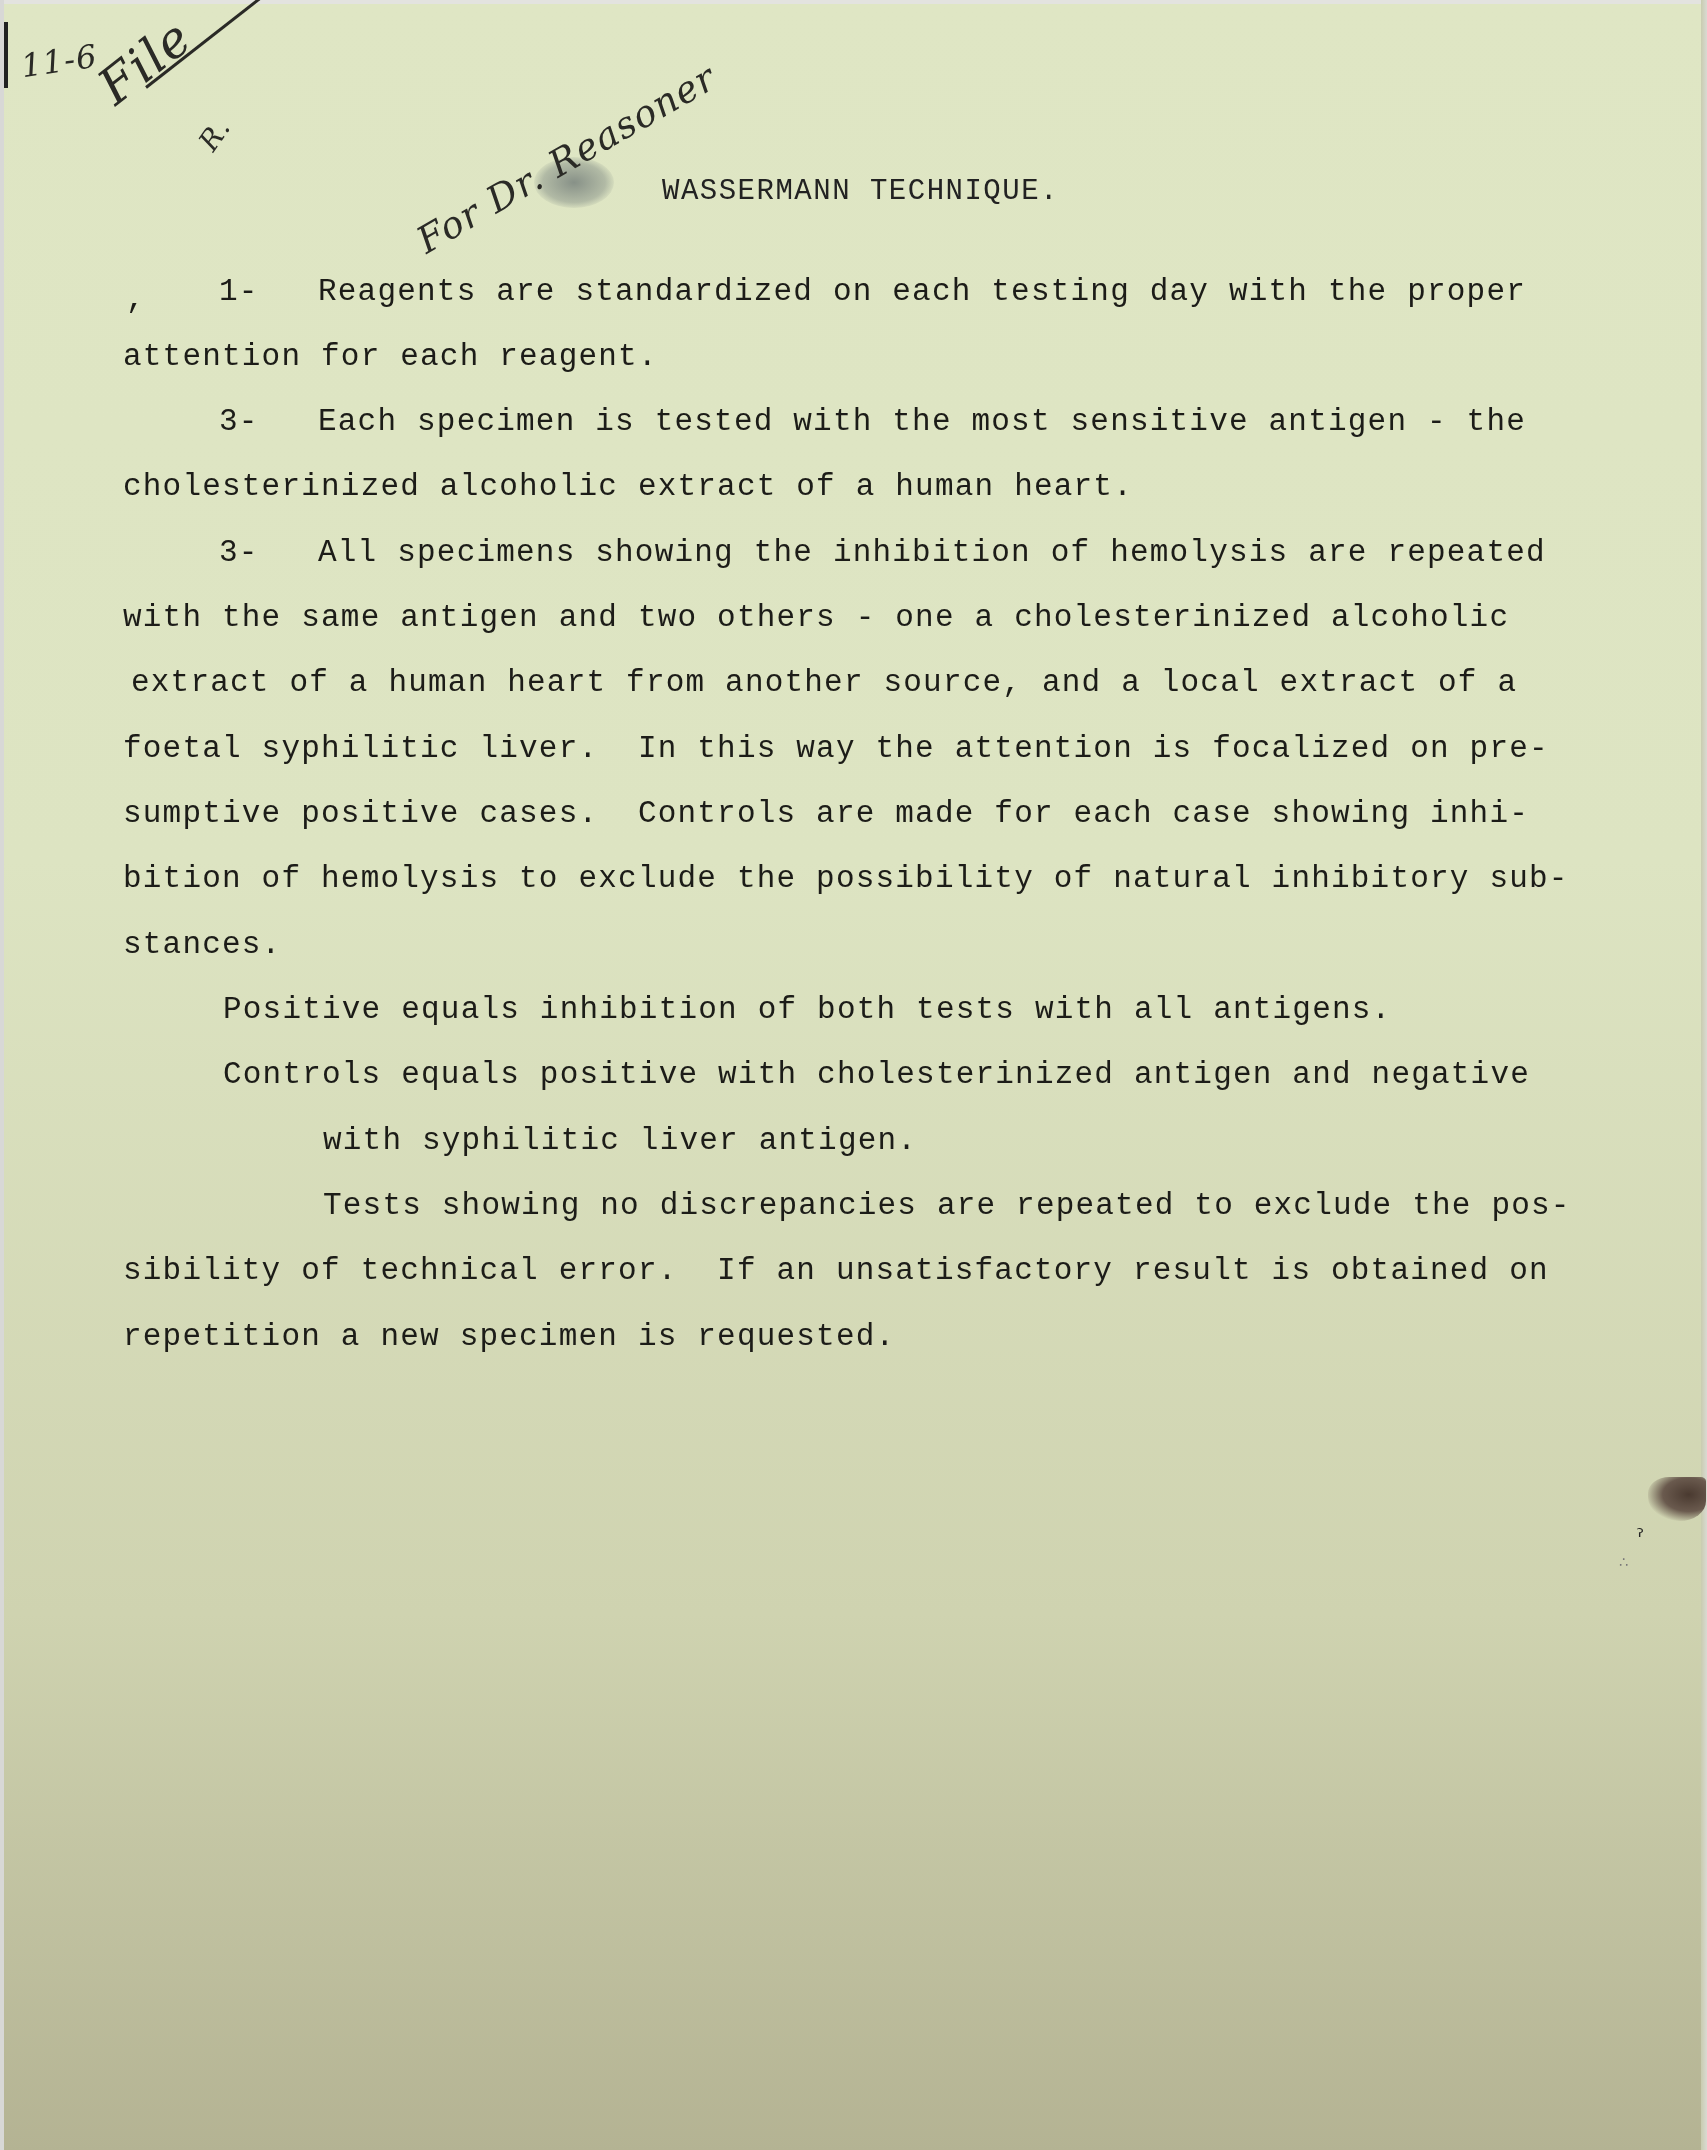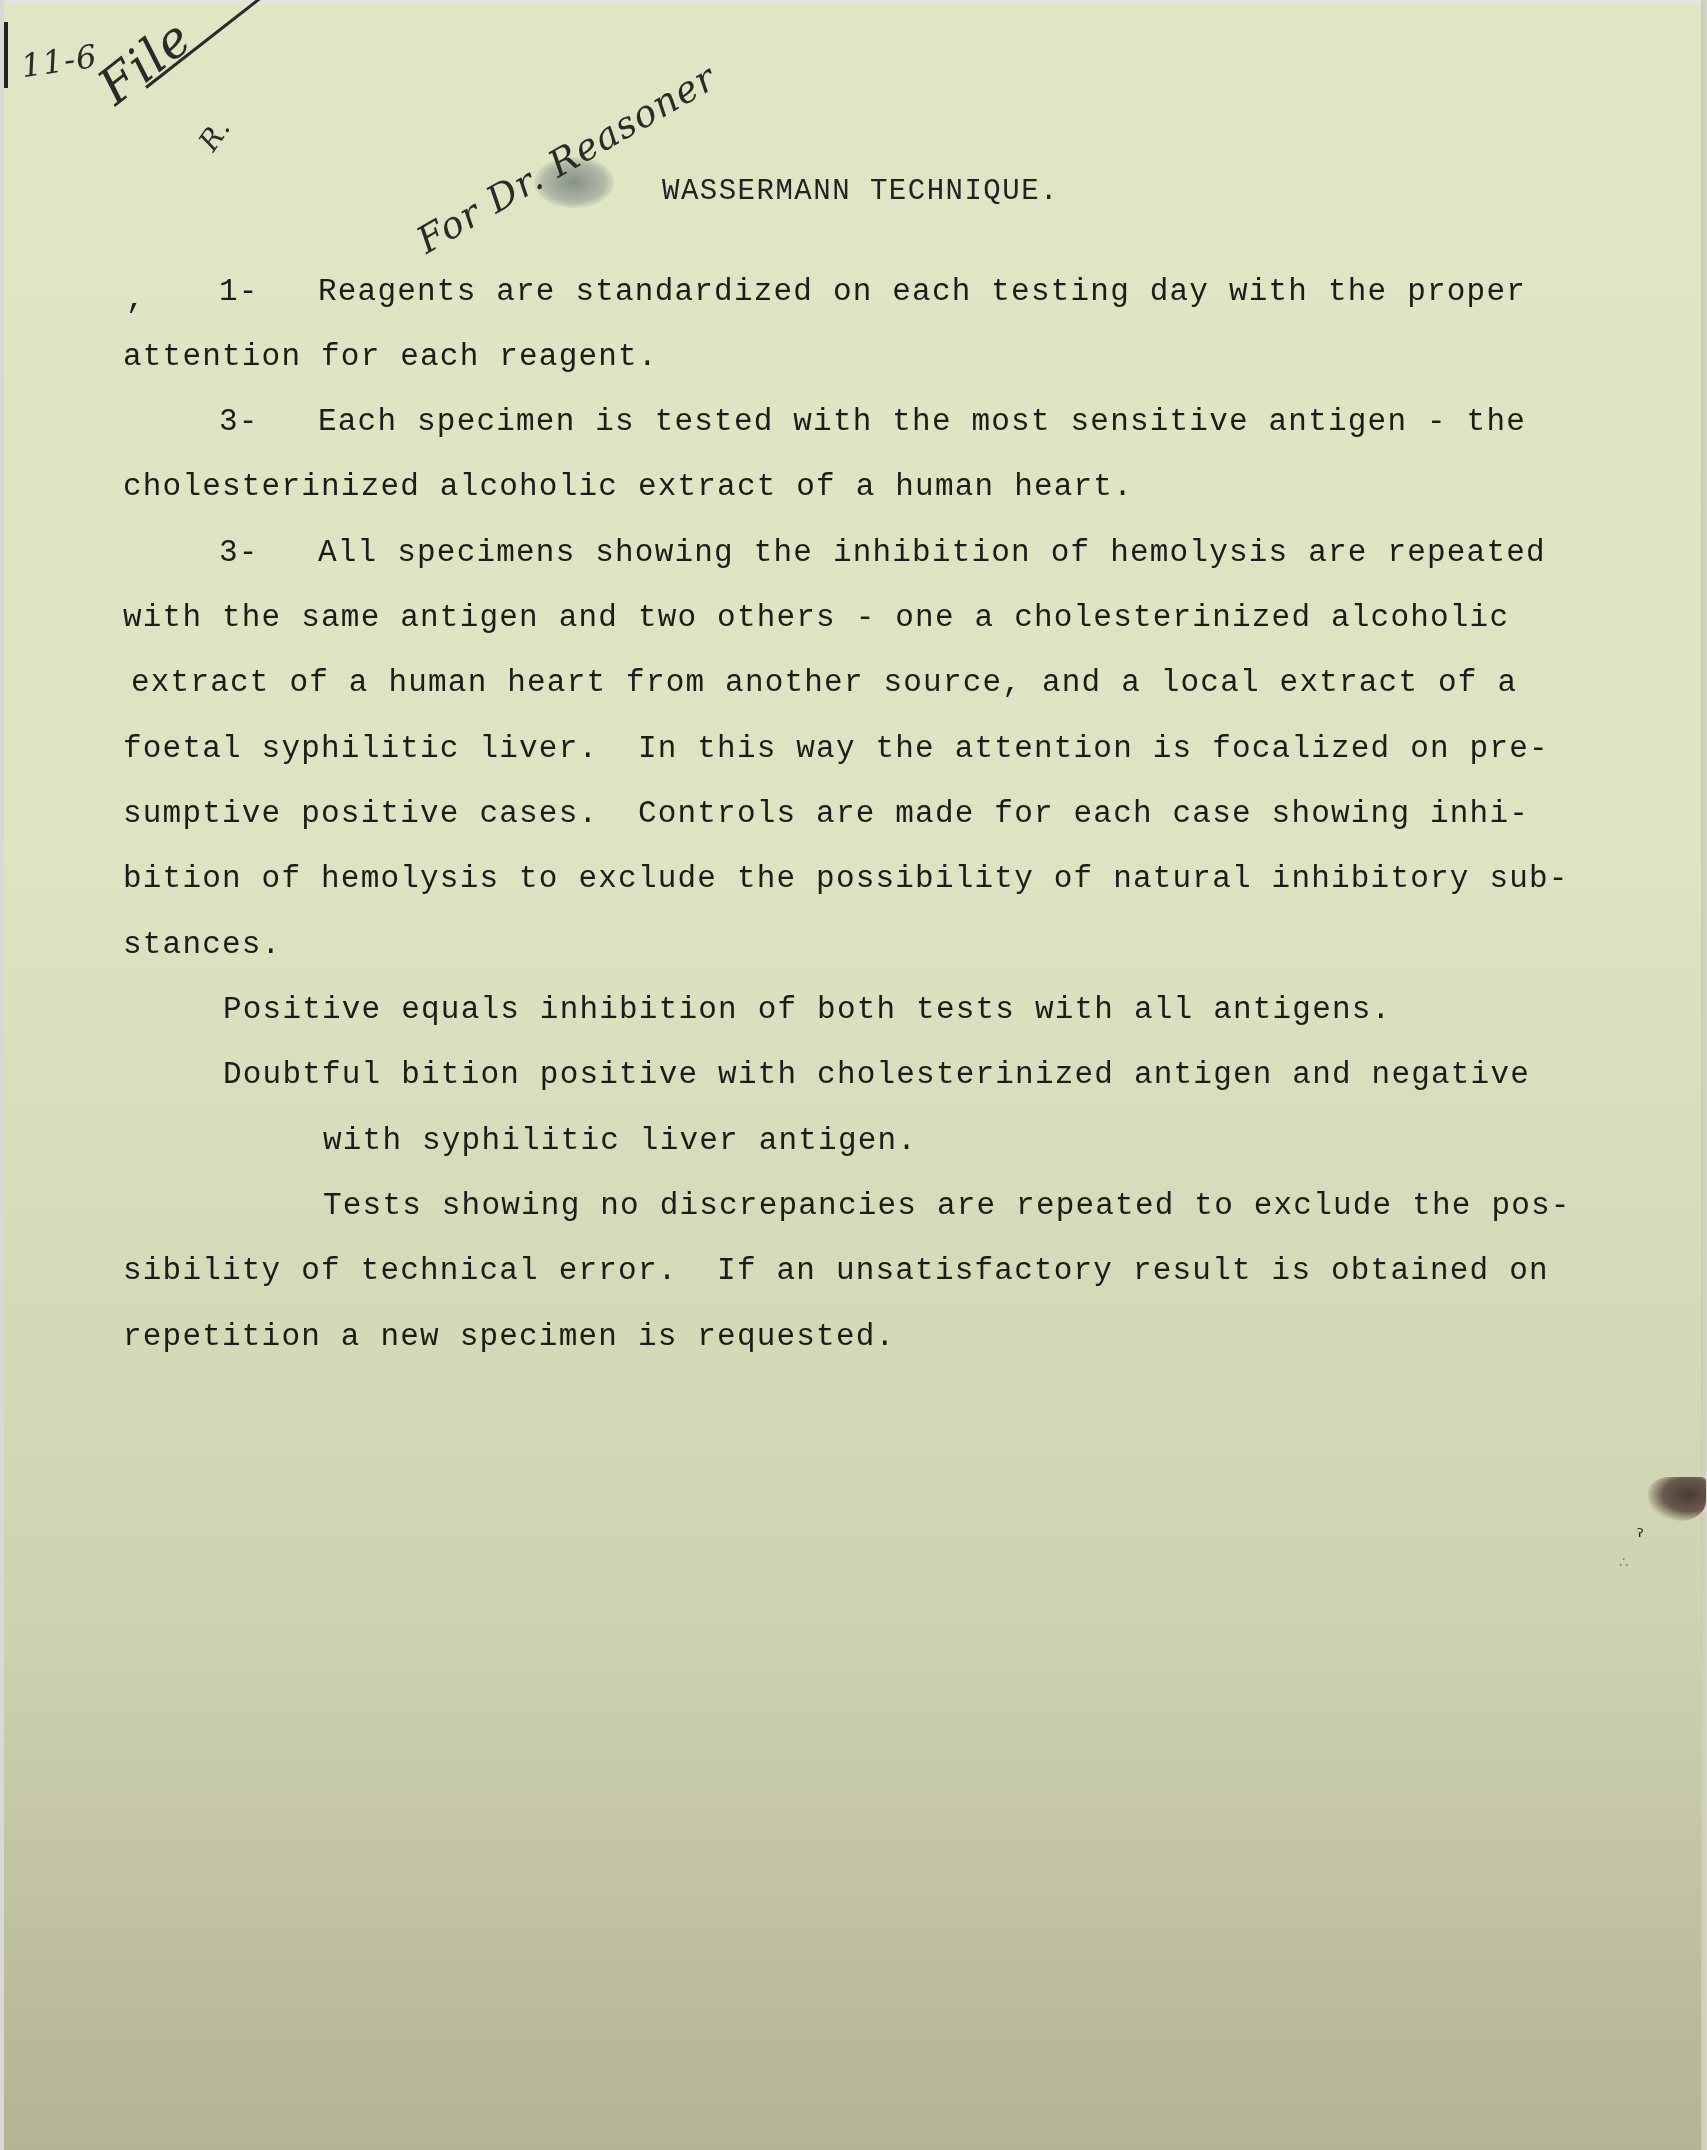--- a/index.html
+++ b/index.html
@@ -75,21 +75,21 @@
     <div class="line" style="left:219px;top:404px">3-   Each specimen is tested with the most sensitive antigen - the</div>
     <div class="line" style="left:123px;top:469px">cholesterinized alcoholic extract of a human heart.</div>
     <div class="line" style="left:219px;top:535px">3-   All specimens showing the inhibition of hemolysis are repeated</div>
     <div class="line" style="left:123px;top:600px">with the same antigen and two others - one a cholesterinized alcoholic</div>
     <div class="line" style="left:131px;top:665px">extract of a human heart from another source, and a local extract of a</div>
     <div class="line" style="left:123px;top:731px">foetal syphilitic liver.  In this way the attention is focalized on pre-</div>
     <div class="line" style="left:123px;top:796px">sumptive positive cases.  Controls are made for each case showing inhi-</div>
     <div class="line" style="left:123px;top:861px">bition of hemolysis to exclude the possibility of natural inhibitory sub-</div>
     <div class="line" style="left:123px;top:927px">stances.</div>
     <div class="line" style="left:223px;top:992px">Positive equals inhibition of both tests with all antigens.</div>
-    <div class="line" style="left:223px;top:1057px">Doubtful bition positive with cholesterinized antigen and negative</div>
+    <div class="line" style="left:223px;top:1057px">Controls equals positive with cholesterinized antigen and negative</div>
     <div class="line" style="left:323px;top:1123px">with syphilitic liver antigen.</div>
     <div class="line" style="left:323px;top:1188px">Tests showing no discrepancies are repeated to exclude the pos-</div>
     <div class="line" style="left:123px;top:1253px">sibility of technical error.  If an unsatisfactory result is obtained on</div>
     <div class="line" style="left:123px;top:1319px">repetition a new specimen is requested.</div>
   </div>
 
   <div class="stain"></div>
   <span class="mark">ˀ</span>
   <span class="dots">∴</span>
 </div>

